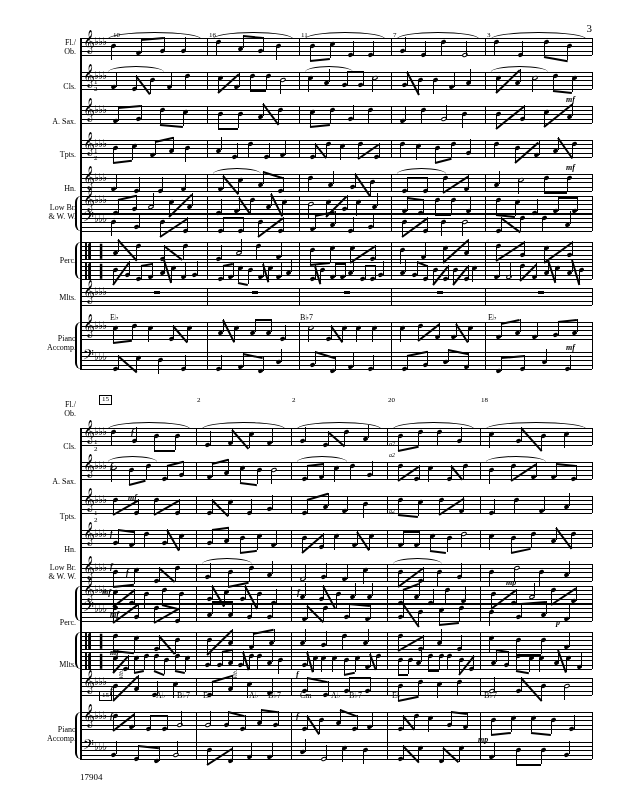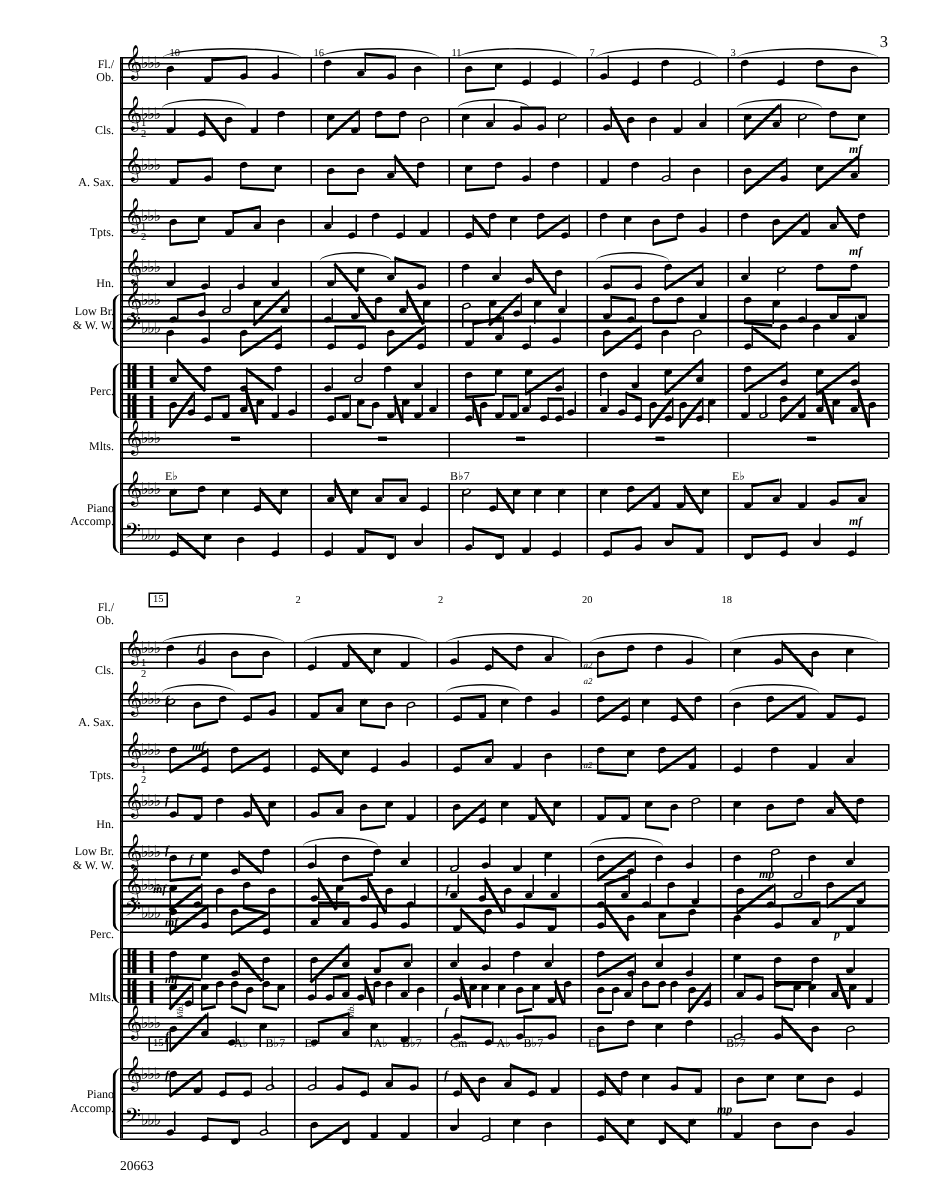--- a/index.html
+++ b/index.html
@@ -42,21 +42,21 @@
   .flag{position:absolute;font-size:12px;line-height:0;}
   .wholerest{position:absolute;width:6px;height:2.5px;background:#000;}
   .slur{position:absolute;border-top:1px solid #000;border-radius:50%/100% 100% 0 0;height:6px;}
 </style>
 </head>
 <body>
 
 <div class="page">
 
   <div class="page-number">3</div>
-  <div class="plate">20663</div>
+  <div class="plate">17904</div>
 
   <div class="system" style="top:0;left:0;width:618px;height:390px;">
 
     <div class="inst-label" style="left:20px;top:38px;width:56px;">Fl./
 Ob.</div>
     <div class="inst-label" style="left:20px;top:82px;width:56px;">Cls.</div>
     <div class="inst-label" style="left:20px;top:117px;width:56px;">A. Sax.</div>
     <div class="inst-label" style="left:20px;top:150px;width:56px;">Tpts.</div>
     <div class="inst-label" style="left:20px;top:184px;width:56px;">Hn.</div>
     <div class="inst-label" style="left:14px;top:203px;width:62px;">Low Br.

